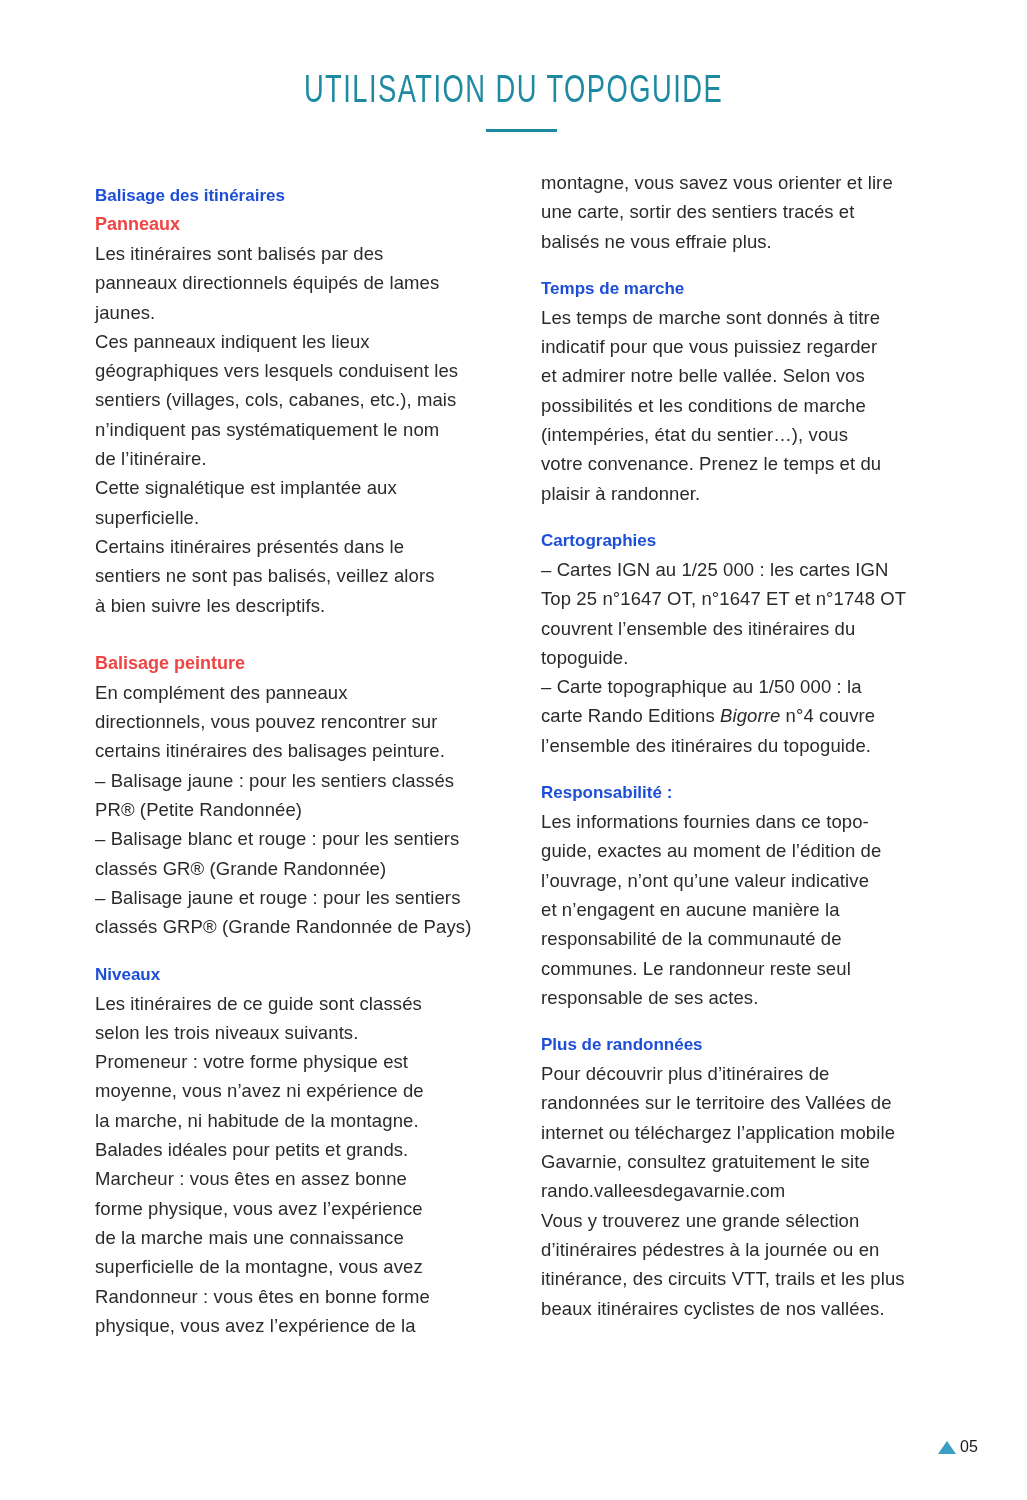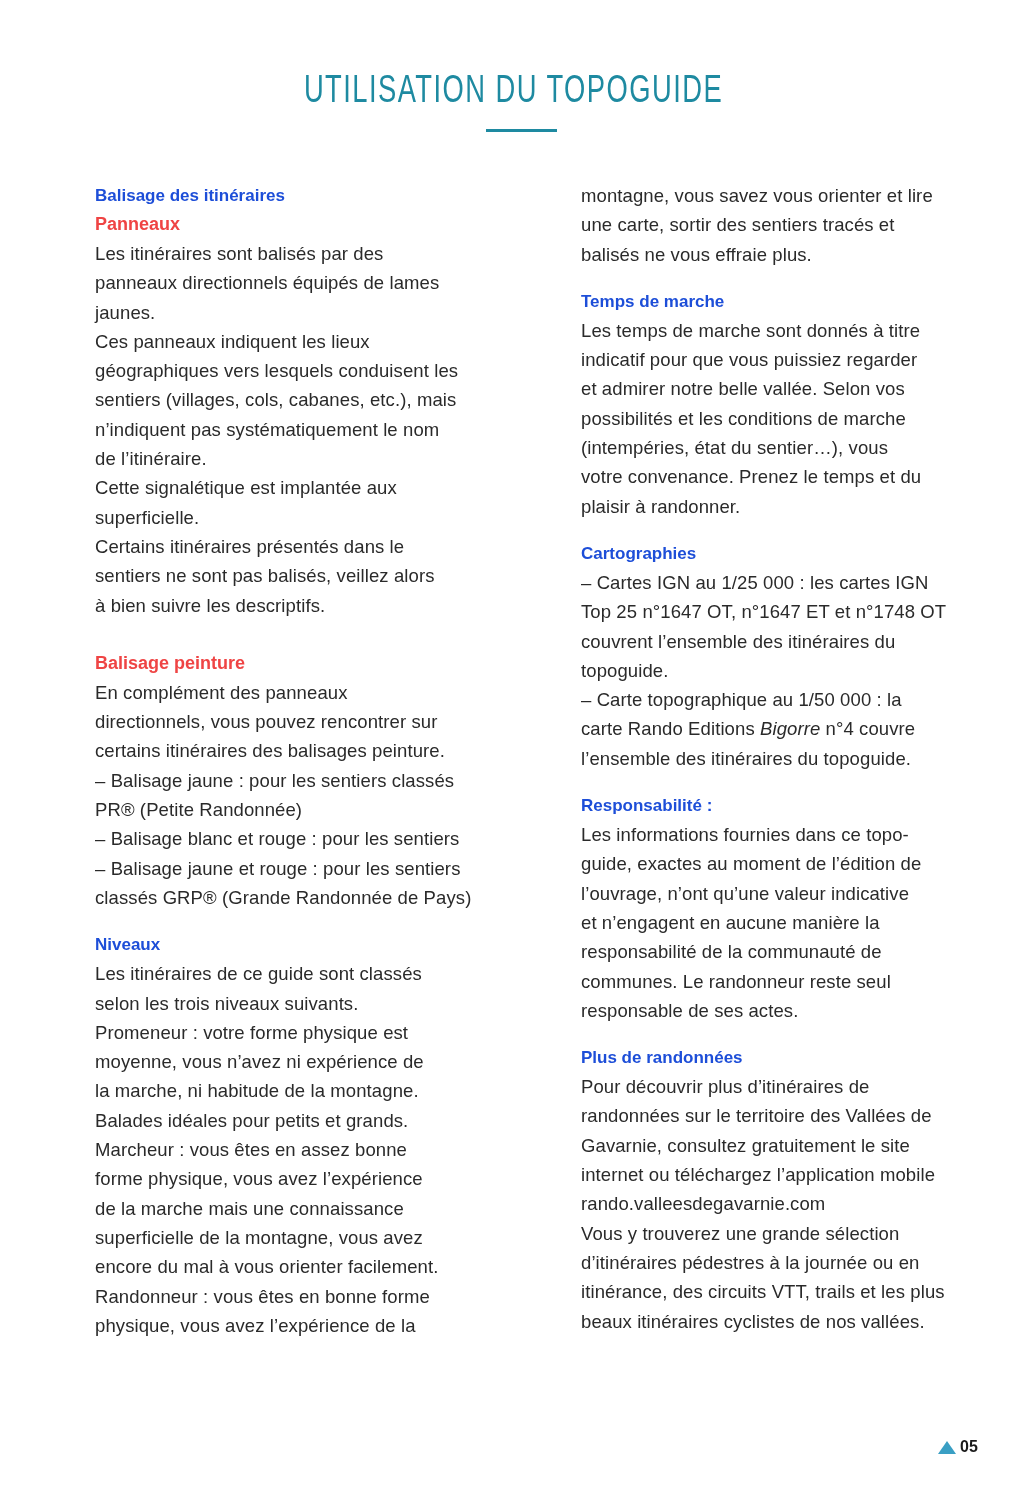--- a/index.html
+++ b/index.html
@@ -4,28 +4,28 @@
 <style>
   html, body { margin:0; padding:0; background:#ffffff; }
   body { width:1027px; height:1500px; position:relative; overflow:hidden;
          font-family:"Liberation Sans", sans-serif; color:#262626; }
   .title { position:absolute; top:68px; left:0; width:1027px; text-align:center;
            font-family:"Liberation Sans", sans-serif; font-size:38px; letter-spacing:2px;
            color:#1e8aa1; transform:scaleX(0.72); transform-origin:center; font-weight:normal; }
   .rule { position:absolute; top:129px; left:486px; width:71px; height:3px; background:#1e8aa1; }
   .col { position:absolute; top:181px; width:420px; }
   .col.left { left:95px; }
-  .col.right { left:541px; top:181px;margin-left:40px; }
+  .col.right { left:541px; top:168px; }
   .h { font-size:17px; font-weight:bold; color:#1d4ed8; line-height:29px; margin:0; }
   .sub { font-size:18px; font-weight:bold; color:#ef4444; line-height:29px; }
   .line { font-size:18.5px; line-height:29.3px; white-space:nowrap; color:#2a2a2a; letter-spacing:0.1px; }
   .gap { height:29px; }
   .gap-s { height:18px; }
   .pagenum { position:absolute; top:1438px; left:938px; display:flex; align-items:center; gap:4px;
-             font-weight:bold; font-size:16px; color:#1a1a1a; }
+             font-weight:normal; font-size:16px; color:#1a1a1a; }
   .tri { width:0; height:0; border-left:9px solid transparent; border-right:9px solid transparent;
          border-bottom:13px solid #3a9fc4; }
 </style>
 </head>
 <body>
 
 <div class="title">UTILISATION DU TOPOGUIDE</div>
 <div class="rule"></div>
 
 <div class="col left">
@@ -48,37 +48,37 @@
   </div>
   <div class="gap"></div>
   <div class="sub">Balisage peinture</div>
   <div>
     <div class="line">En complément des panneaux</div>
     <div class="line">directionnels, vous pouvez rencontrer sur</div>
     <div class="line">certains itinéraires des balisages peinture.</div>
     <div class="line">– Balisage jaune : pour les sentiers classés</div>
     <div class="line">PR® (Petite Randonnée)</div>
     <div class="line">– Balisage blanc et rouge : pour les sentiers</div>
+    <div class="line">classés GR® (Grande Randonnée)</div>
     <div class="line">– Balisage jaune et rouge : pour les sentiers</div>
     <div class="line">classés GRP® (Grande Randonnée de Pays)</div>
   </div>
   <div class="gap-s"></div>
   <h2 class="h">Niveaux</h2>
   <div>
     <div class="line">Les itinéraires de ce guide sont classés</div>
     <div class="line">selon les trois niveaux suivants.</div>
     <div class="line">Promeneur : votre forme physique est</div>
     <div class="line">moyenne, vous n’avez ni expérience de</div>
     <div class="line">la marche, ni habitude de la montagne.</div>
     <div class="line">Balades idéales pour petits et grands.</div>
     <div class="line">Marcheur : vous êtes en assez bonne</div>
     <div class="line">forme physique, vous avez l’expérience</div>
     <div class="line">de la marche mais une connaissance</div>
     <div class="line">superficielle de la montagne, vous avez</div>
-    <div class="line">encore du mal à vous orienter facilement.</div>
     <div class="line">Randonneur : vous êtes en bonne forme</div>
     <div class="line">physique, vous avez l’expérience de la</div>
   </div>
 </div>
 
 <div class="col right">
   <div>
     <div class="line">montagne, vous savez vous orienter et lire</div>
     <div class="line">une carte, sortir des sentiers tracés et</div>
     <div class="line">balisés ne vous effraie plus.</div>
@@ -114,22 +114,22 @@
     <div class="line">et n’engagent en aucune manière la</div>
     <div class="line">responsabilité de la communauté de</div>
     <div class="line">communes. Le randonneur reste seul</div>
     <div class="line">responsable de ses actes.</div>
   </div>
   <div class="gap-s"></div>
   <h2 class="h">Plus de randonnées</h2>
   <div>
     <div class="line">Pour découvrir plus d’itinéraires de</div>
     <div class="line">randonnées sur le territoire des Vallées de</div>
+    <div class="line">internet ou téléchargez l’application mobile</div>
     <div class="line">Gavarnie, consultez gratuitement le site</div>
-    <div class="line">internet ou téléchargez l’application mobile</div>
     <div class="line">rando.valleesdegavarnie.com</div>
     <div class="line">Vous y trouverez une grande sélection</div>
     <div class="line">d’itinéraires pédestres à la journée ou en</div>
     <div class="line">itinérance, des circuits VTT, trails et les plus</div>
     <div class="line">beaux itinéraires cyclistes de nos vallées.</div>
   </div>
 </div>
 
 <div class="pagenum">
   <span class="tri"></span>

